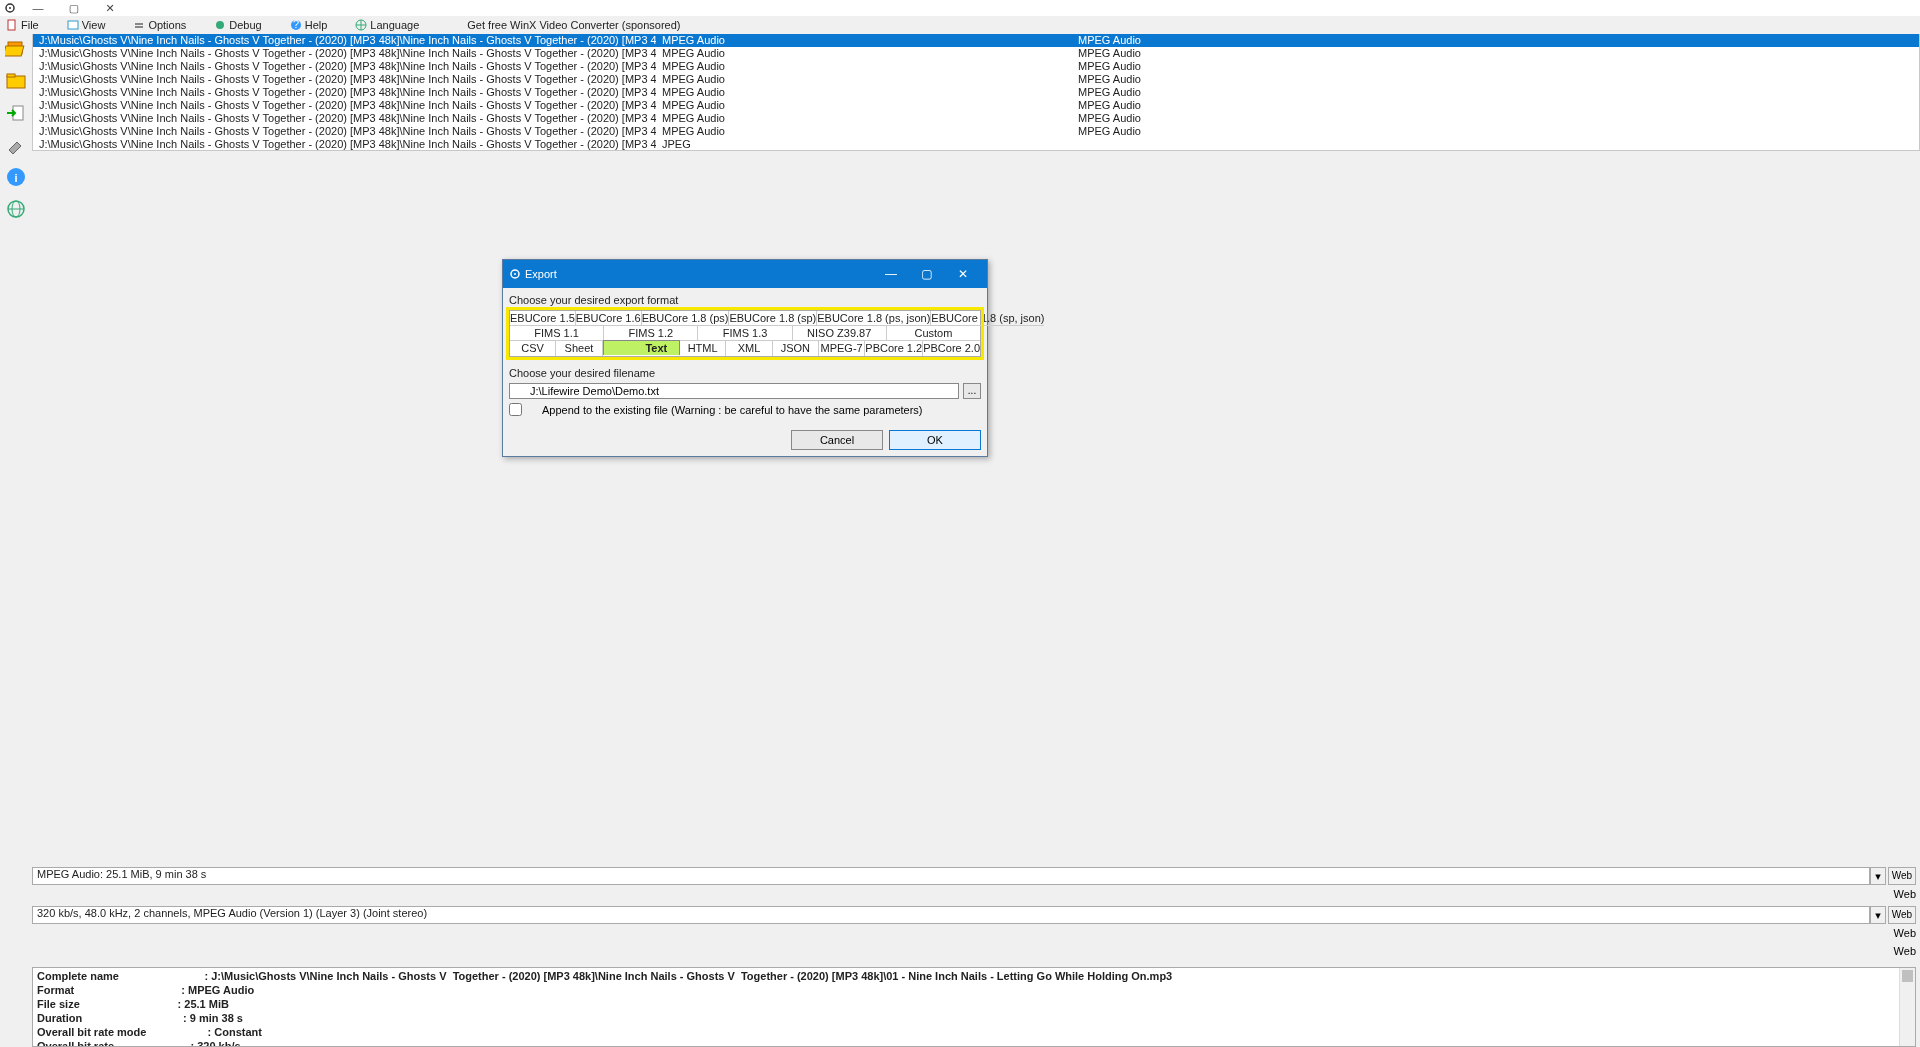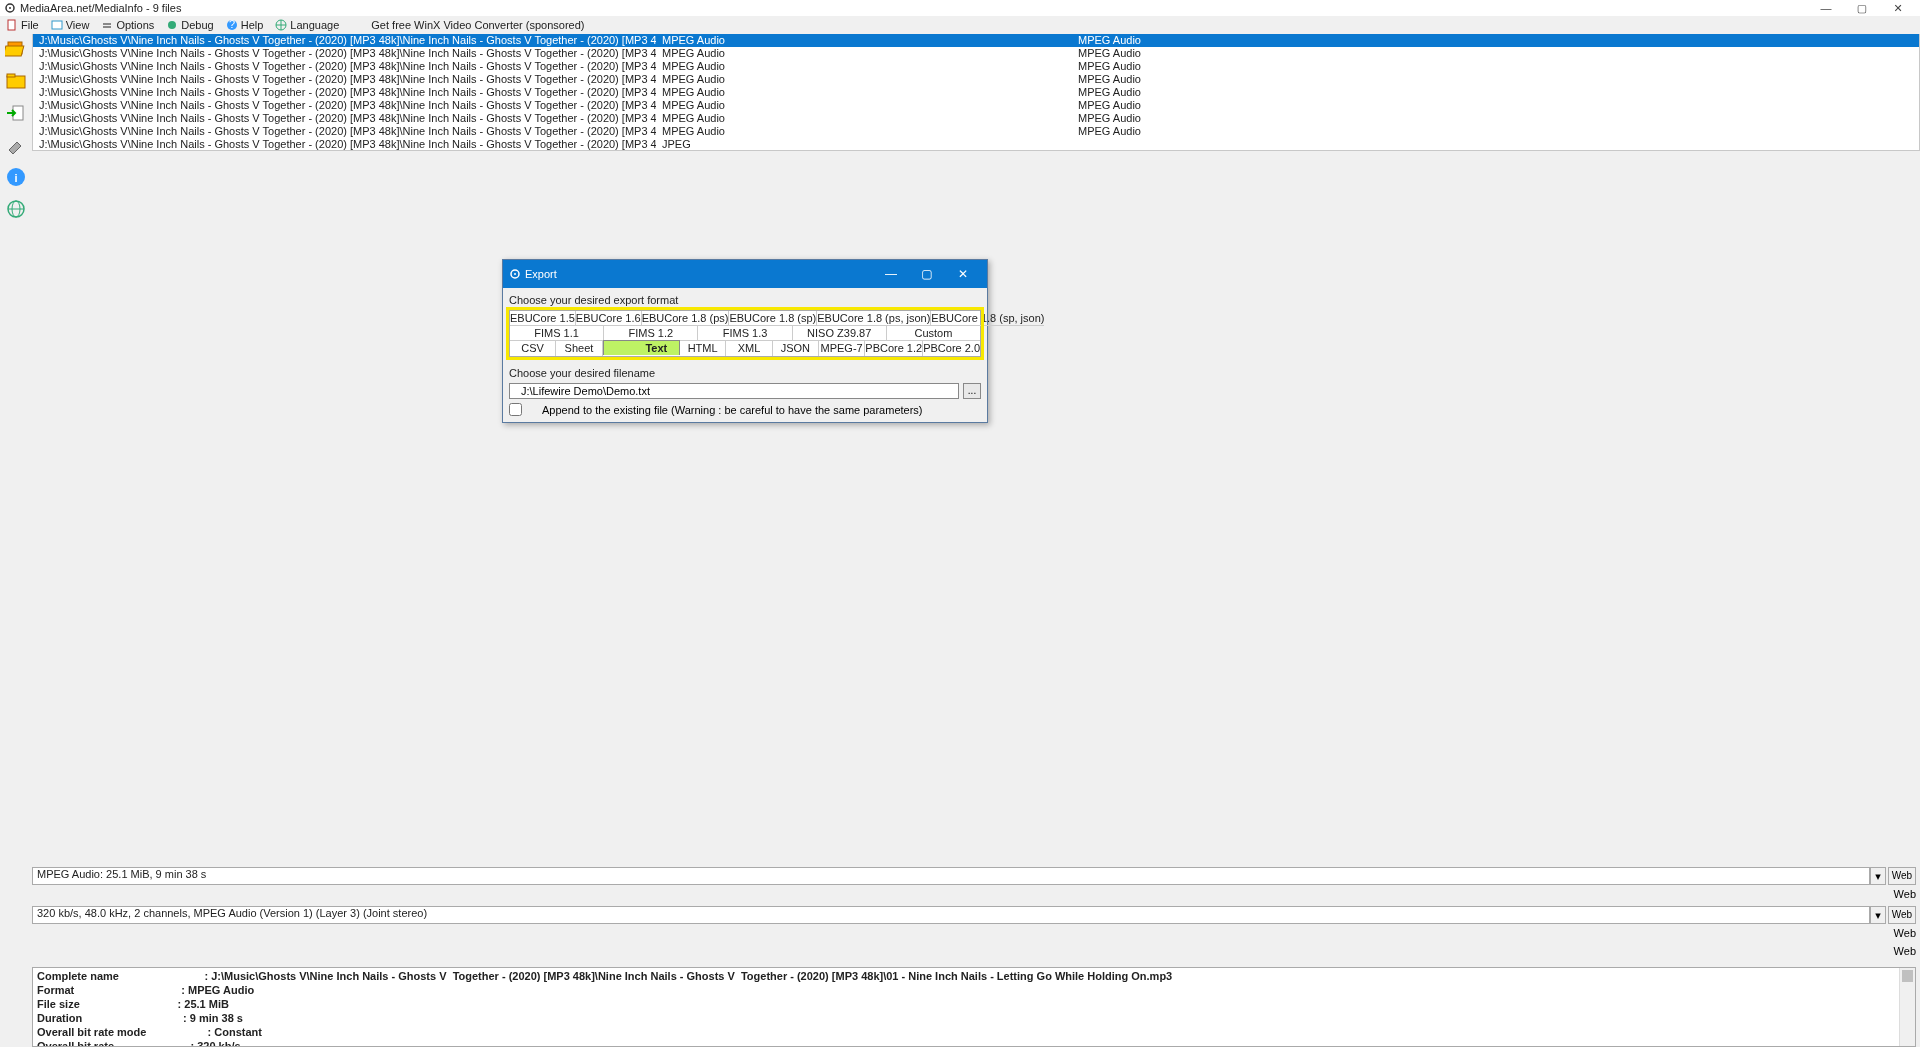--- a/index.html
+++ b/index.html
@@ -5,21 +5,21 @@
 * { margin: 0; padding: 0; box-sizing: border-box; font-family: "Segoe UI", Tahoma, sans-serif; font-size: 11px; }
 html, body { width: 1920px; height: 1047px; background: #f0f0f0; overflow: hidden; position: relative; }
 
 
 .titlebar { height: 16px; background: #fff; display: flex; align-items: center; padding: 0 4px; color: #222; }
 .titlebar .app-icon { margin-right: 4px; font-size: 10px; }
 .titlebar .title { flex: 1; font-size: 11px; }
 .titlebar .wbtn { width: 36px; height: 16px; display:flex; align-items:center; justify-content:center; color:#444; }
 
 
-.menubar { height: 18px; display: flex; align-items: center; gap: 12px; padding: 0 6px; background: #f0f0f0; }
+.menubar { height: 18px; display: flex; align-items: center; gap: 28px; padding: 0 6px; background: #f0f0f0; }
 .menubar .mitem { display: flex; align-items:center; gap: 3px; color: #222; }
 .menubar .micon { width:12px; height:12px; display:inline-flex; align-items:center; justify-content:center; }
 
 
 .content { position: absolute; top: 34px; left: 0; right: 0; bottom: 0; display:flex; }
 
 
 .lefttb { width: 32px; background: #f0f0f0; border-right: none; display:flex; flex-direction:column; align-items:center; padding-top: 2px; gap: 6px; }
 .lefttb .tbtn { width:26px; height:26px; display:flex; align-items:center; justify-content:center; }
 
@@ -66,40 +66,39 @@
 .dialog .lbl { font-size:11px; color:#222; margin:2px 0 4px 0; }
 .dialog .format-grid { background:#fff; border:1px solid #aaa; outline:3px solid #f8e800; padding:0; }
 .dialog .format-row { display:flex; }
 .dialog .format-cell { flex:1; text-align:center; font-size:11px; color:#222; padding:1px 0; border-right:1px solid #ccc; border-bottom:1px solid #ccc; cursor:pointer; white-space:nowrap; }
 .dialog .format-cell:last-child { border-right:none; }
 .dialog .format-row:last-child .format-cell { border-bottom:none; }
 .dialog .format-cell.sel { background:#bef264; font-weight:bold; position:relative; top:-1px; border:1px solid #888; border-bottom:1px solid #fff;padding-left:30px; }
 .dialog .adv-area { background:#fff; border:1px solid #aaa; height:110px; margin-top:4px; padding:4px; }
 .dialog .adv-area label { font-size:11px; display:flex; align-items:center; gap:4px; }
 .dialog .fn-row { display:flex; gap:4px; margin-top:2px; }
-.dialog .fn-input { flex:1; height:16px; border:1px solid #888; background:#fff; padding:0 11px; font-size:11px; }
+.dialog .fn-input { flex:1; height:16px; border:1px solid #888; background:#fff; padding:0 20px; font-size:11px; }
 .dialog .browse-btn { width:18px; height:16px; border:1px solid #888; background:#e8e8e8; font-size:10px; text-align:center; line-height:14px; }
 .dialog .append-row { margin-top:4px; display:flex; align-items:center; gap:20px; font-size:11px; }
 .dialog .btnrow { display:flex; justify-content:flex-end; gap:6px; margin-top:14px; }
 .dialog .btn { width:92px; height:20px; border:1px solid #888; background:#e8e8e8; font-size:11px; }
 .dialog .btn.primary { border:1px solid #0a78d0; background:#e0f0ff; }
 
 svg { display:block; }
 </style>
 </head>
 <body>
 
 <div class="titlebar">
   <span class="app-icon">
     <svg width="12" height="12">
         <circle cx="6" cy="6" r="4" fill="none" stroke="#333" stroke-width="1.5"></circle>
         <circle cx="6" cy="6" r="1" fill="#333"></circle>
       </svg>
   </span>
-  <span class="title">MediaArea.net/MediaInfo - 9 files</span>
   <div class="wbtn">—</div>
   <div class="wbtn">▢</div>
   <div class="wbtn">✕</div>
 </div>
 
 <div class="menubar">
   <div class="mitem">
       <span class="micon">
         <svg width="12" height="12">
           <rect x="2" y="1" width="7" height="10" fill="#fff" stroke="#b33"></rect>
@@ -345,14 +344,18 @@
     </div>
     <div class="lbl" style="margin-top:10px;">Choose your desired filename</div>
     <div class="fn-row">
       <input class="fn-input" value="J:\Lifewire Demo\Demo.txt" style="">
       <button class="browse-btn">...</button>
     </div>
     <div class="append-row">
       <input type="checkbox" style="">
       <span>Append to the existing file (Warning : be careful to have the same parameters)</span>
     </div>
+    <div class="btnrow">
+      <button class="btn">Cancel</button>
+      <button class="btn primary">OK</button>
+    </div>
   </div>
 </div>
 
 </body></html>

